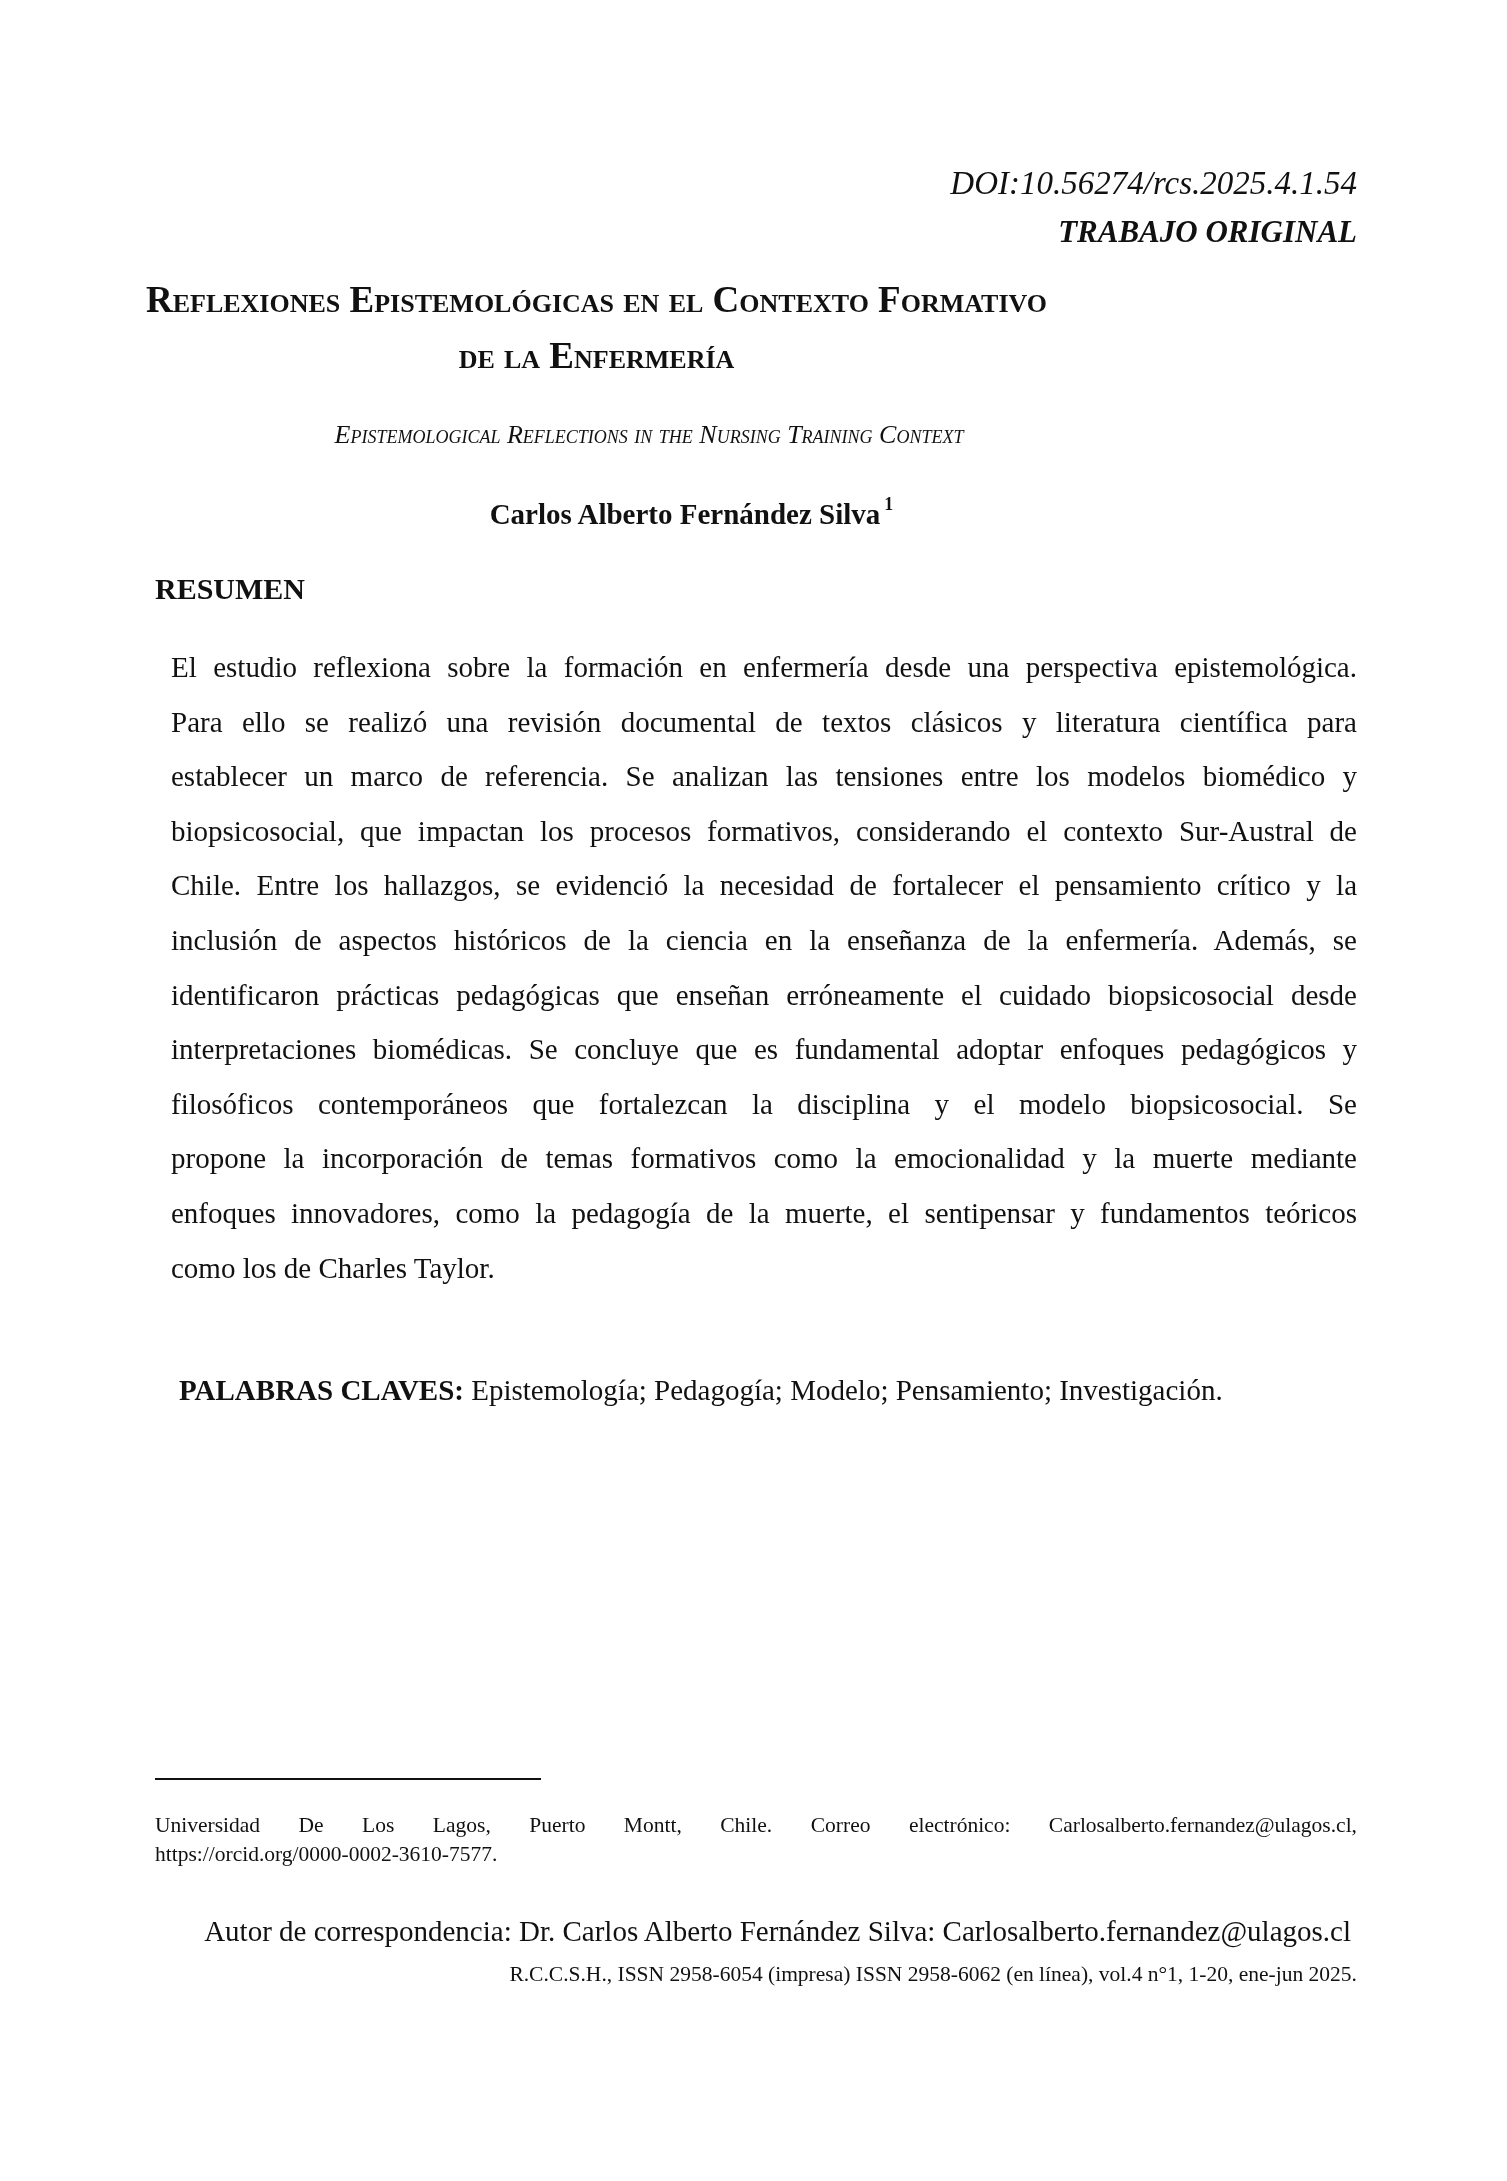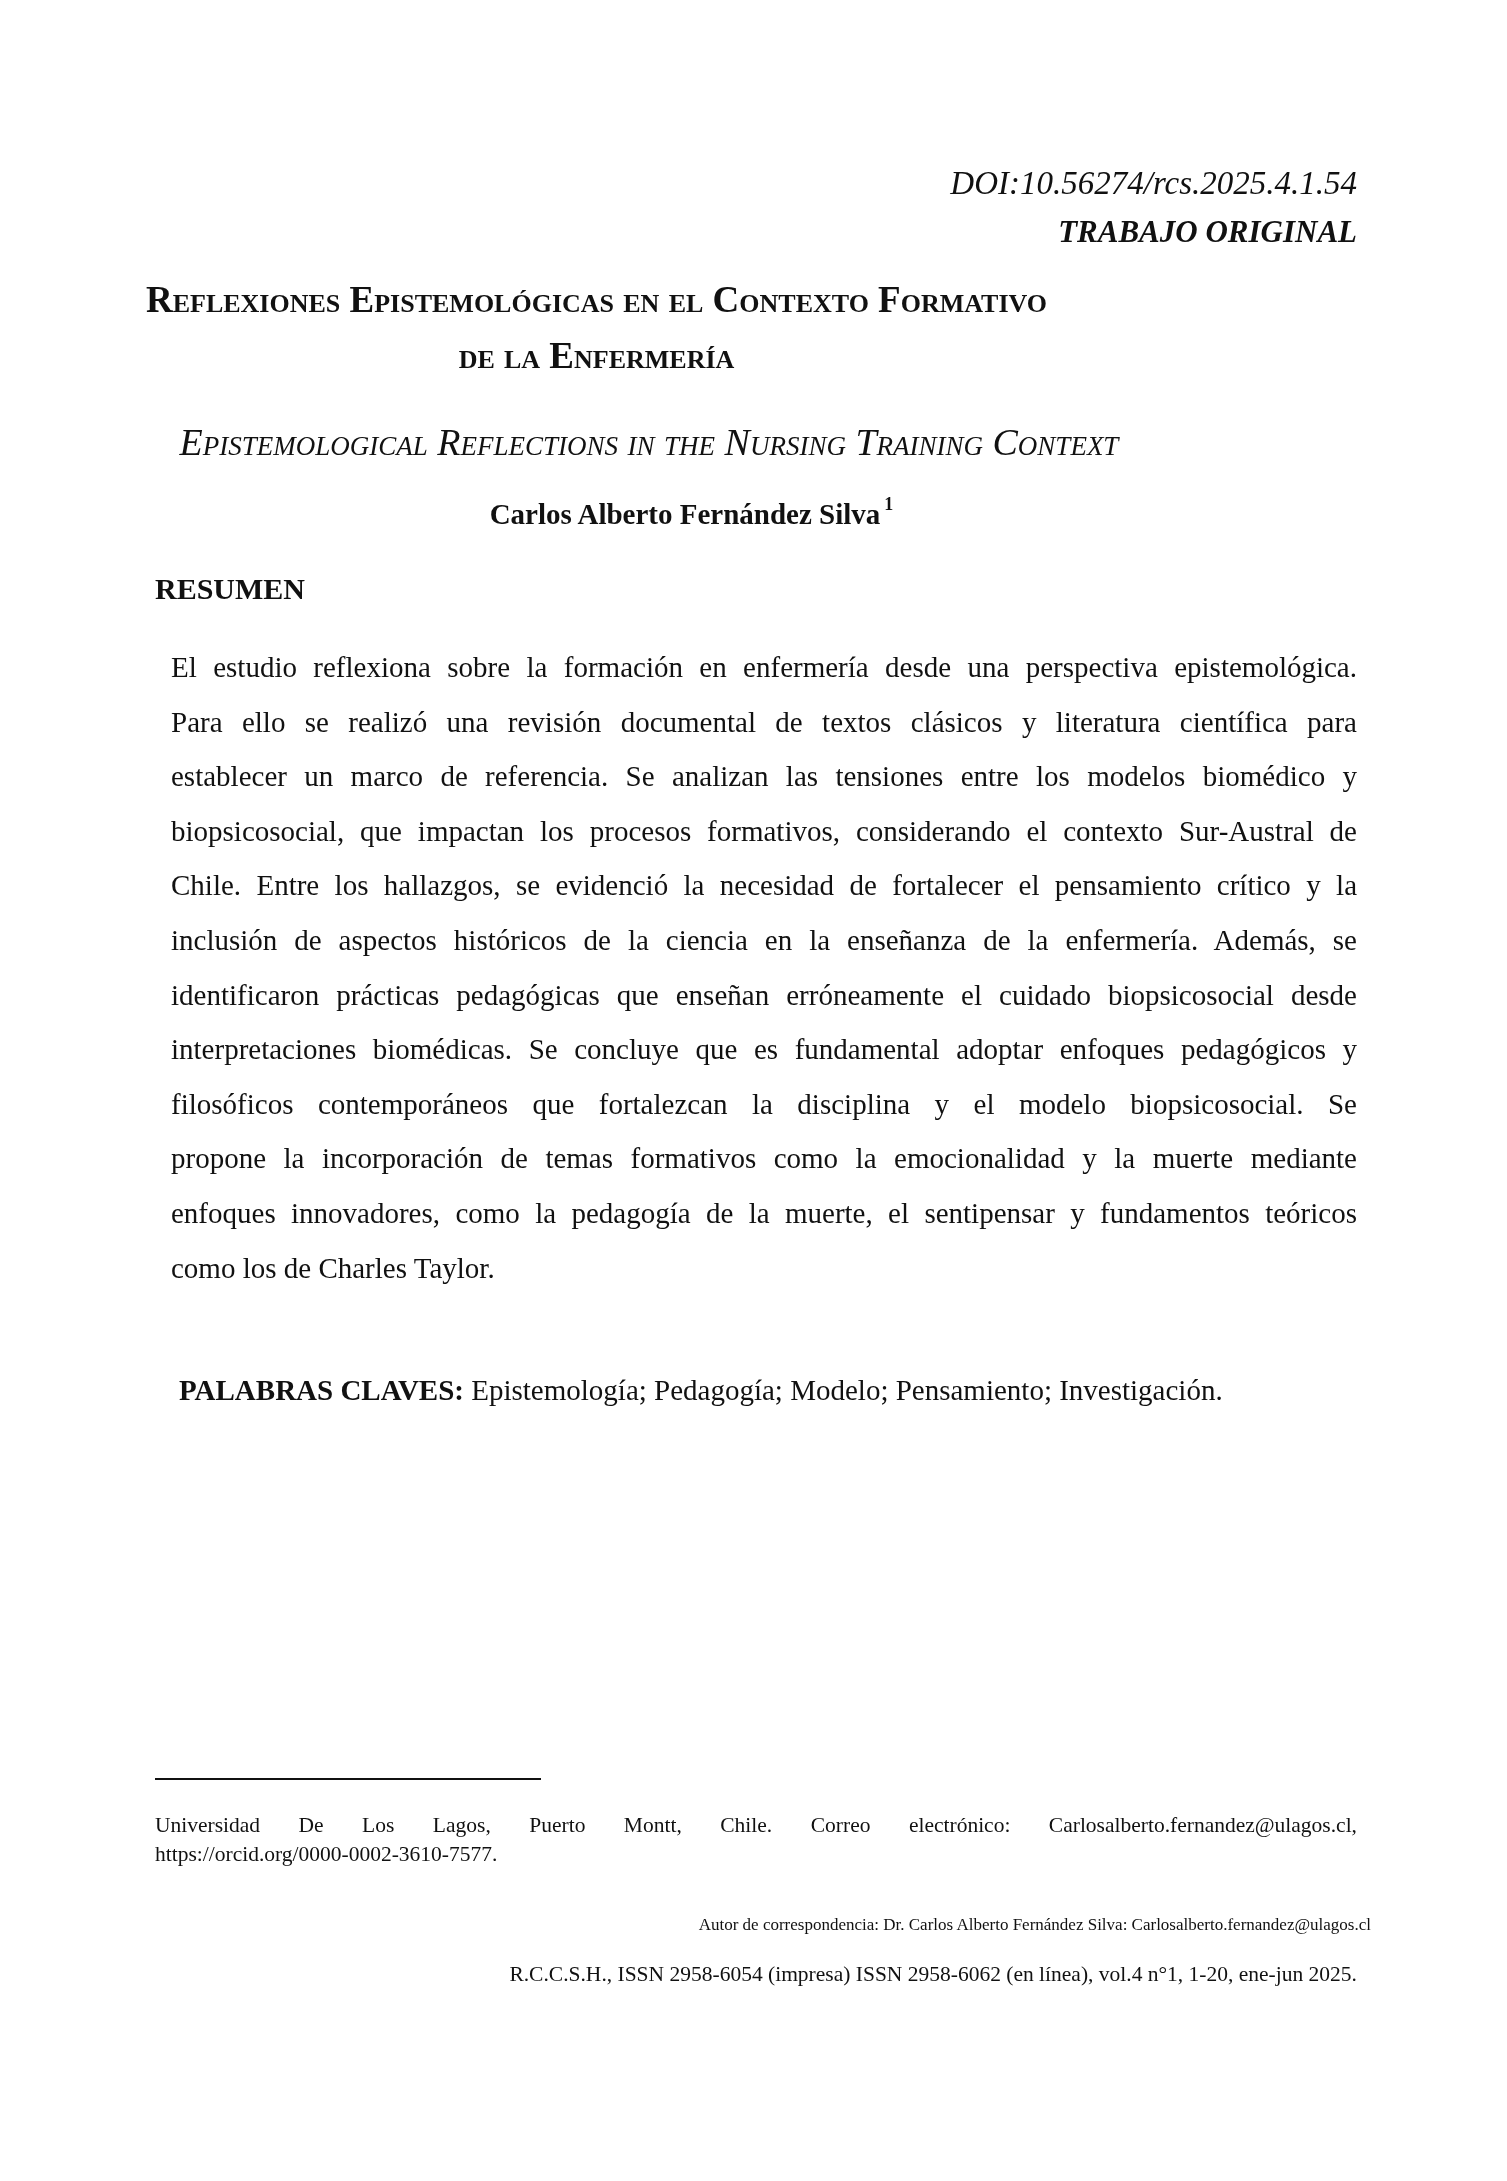--- a/index.html
+++ b/index.html
@@ -43,21 +43,21 @@
     line-height: 56px;
     font-variant: small-caps;
   }
   .title .line { display: block; }
   .subtitle {
     left: 0;
     width: 1298px;
     top: 420px;
     text-align: center;
     font-style: italic;
-    font-size: 38px;
+    font-size: 26px;
     font-variant: small-caps;
     white-space: nowrap;
   }
   .author {
     left: 12px;
     width: 1359px;
     top: 498px;
     text-align: center;
     font-weight: bold;
     font-size: 29px;
@@ -123,23 +123,23 @@
     white-space: nowrap;
   }
   .footnote .ln.last { text-align-last: left; }
   .footnote sup {
     font-size: 13px;
     vertical-align: top;
     position: relative;
     top: -2px;
   }
   .correspondence {
-    right: 136px;
+    right: 156px;
     top: 1915px;
-    font-size: 17px;
+    font-size: 29px;
     white-space: nowrap;
   }
   .citation {
     right: 150px;
     top: 1962px;
     font-size: 21.5px;
     white-space: nowrap;
   }
 </style>
 </head>

